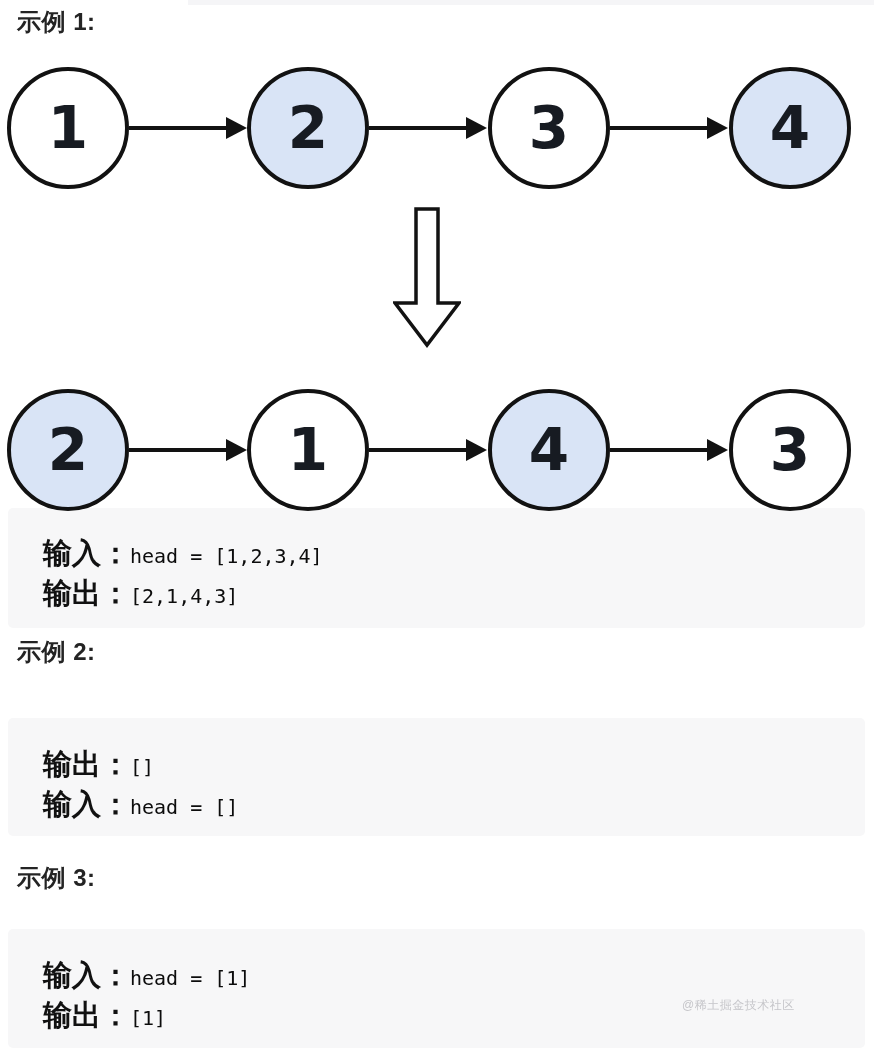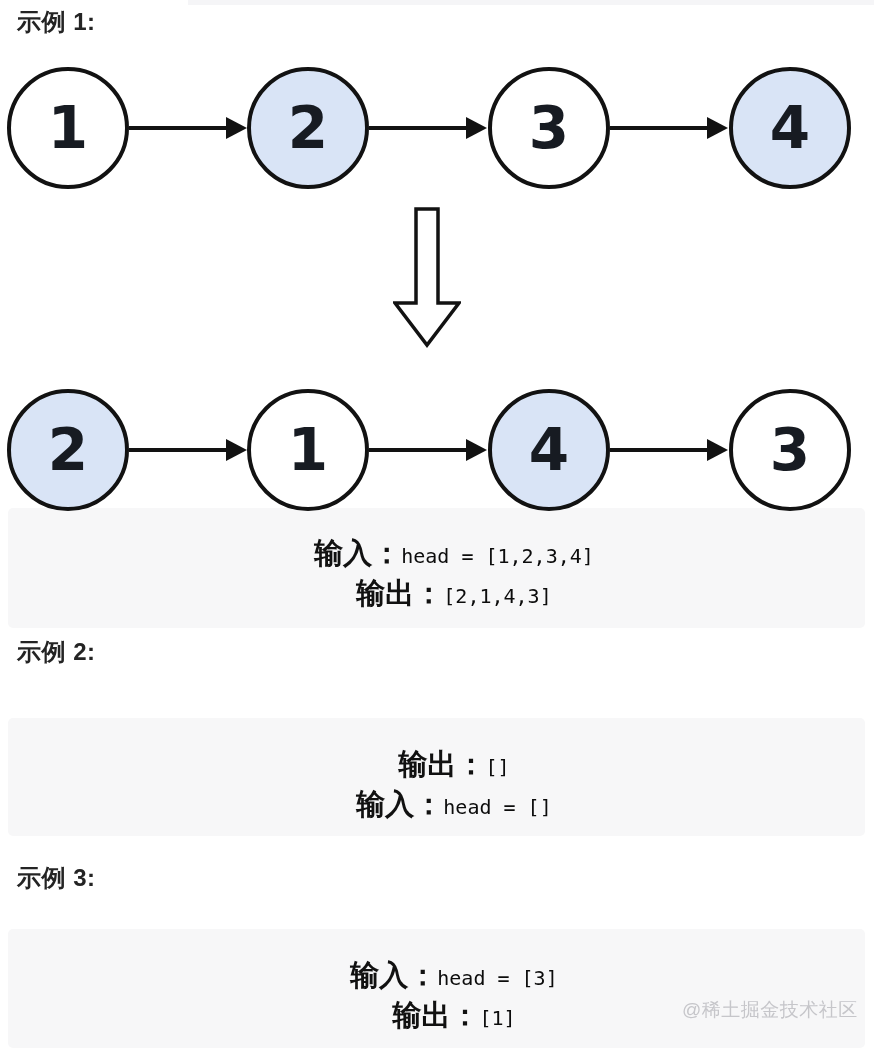--- a/index.html
+++ b/index.html
@@ -1,21 +1,21 @@
 <!DOCTYPE html>
 <html style="--highlight_fill: #d9e4f6; --node_stroke: #121212; --code_block_bg: #f7f7f8; --heading_text: #242424; --watermark_text: #c6c6ca;"><head>
 <meta charset="utf-8">
 <style>
   html,body{margin:0;padding:0;}
   body{
     width:874px;height:1048px;background:#ffffff;
     font-family:"Liberation Sans",sans-serif;
     -webkit-font-smoothing:antialiased;
   }
-  .page{position:relative;width:874px;height:1048px;overflow:hidden;background:#ffffff;text-align:center;}
+  .page{position:relative;width:874px;height:1048px;overflow:hidden;background:#ffffff;}
 
   .top-strip{position:absolute;left:188px;top:0;width:686px;height:5px;background:#f5f5f7;}
 
   .heading{
     position:absolute;left:17px;font-size:24px;font-weight:700;
     color:var(--heading_text,#242424);letter-spacing:0.5px;white-space:nowrap;
   }
   #h1{top:6px;} #h2{top:636px;} #h3{top:862px;}
 
   
@@ -53,21 +53,21 @@
     padding:25px 0 0 35px;line-height:40px;color:#141414;white-space:nowrap;
   }
   #cb1{top:508px;height:120px;}
   #cb2{top:718px;height:118px;padding-top:26px;}
   #cb3{top:929px;height:119px;padding-top:26px;}
   .io-line{height:40px;}
   .lbl{font-weight:700;font-size:29px;color:#111111;}
   .val{font-family:"DejaVu Sans Mono",monospace;font-size:20px;color:#0c0c0c;}
 
   .watermark{
-    position:absolute;left:682px;top:997px;font-size:19px;
+    position:absolute;left:682px;top:997px;font-size:12px;
     color:var(--watermark_text,#c6c6ca);z-index:3;letter-spacing:0.5px;
   }
 </style>
 </head>
 <body>
 
 <div class="page">
 
   <div class="top-strip"></div>
 
@@ -150,21 +150,21 @@
     </div>
     <div class="io-line">
       <span class="lbl">输入：</span><span class="val">head = []</span>
     </div>
   </div>
 
   <div class="heading" id="h3">示例 3:</div>
 
   <div class="code-block" id="cb3">
     <div class="io-line">
-      <span class="lbl">输入：</span><span class="val">head = [3]</span>
+      <span class="lbl">输入：</span><span class="val">head = [1]</span>
     </div>
     <div class="io-line">
       <span class="lbl">输出：</span><span class="val">[1]</span>
     </div>
   </div>
 
   <div class="watermark">@稀土掘金技术社区</div>
 
 </div>
 

